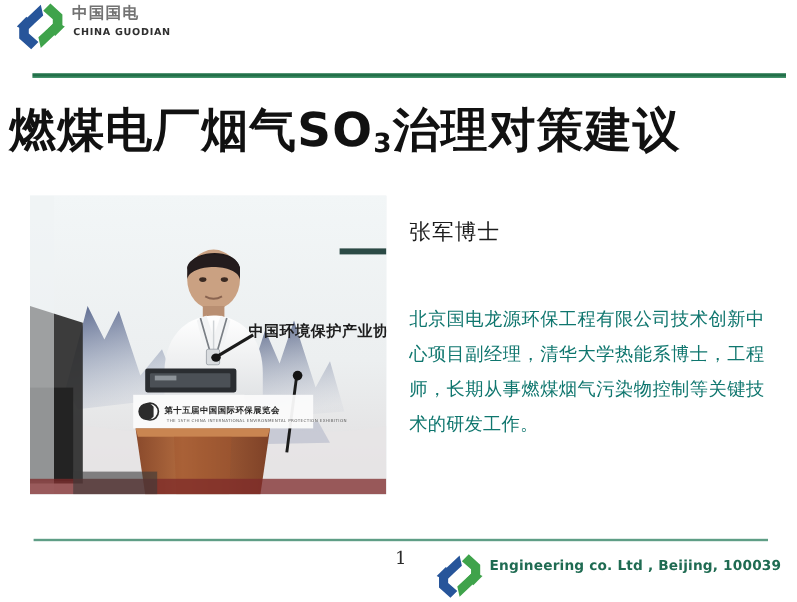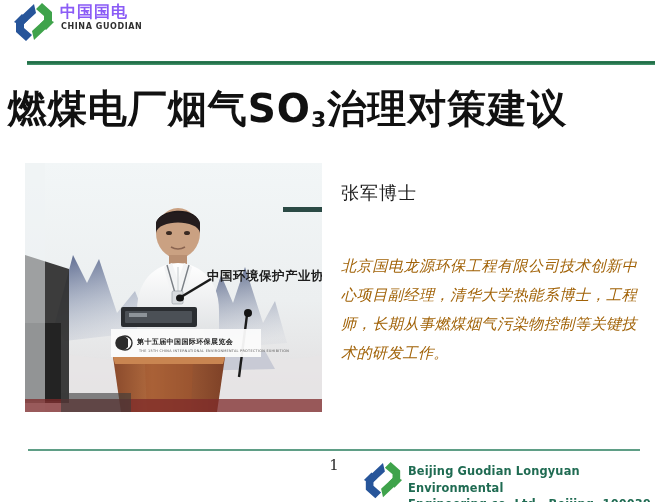--- a/index.html
+++ b/index.html
@@ -11,21 +11,21 @@
     color:#111;
   }
 
   
   #header { position:absolute; left:0; top:0; width:664px; height:70px; }
 
   #guodian-logo-mark {
     position:absolute; left:12px; top:2px; width:44px; height:40px;
   }
   #guodian-cn { position:absolute; left:60px; top:2px;
-    font-size:16px; font-weight:700; letter-spacing:1px; color:#8b5cf6;
+    font-size:13px; font-weight:700; letter-spacing:1px; color:#737373;
     font-family:"DejaVu Sans","Liberation Sans",sans-serif;
   }
   #guodian-en { position:absolute; left:61px; top:22px;
     font-size:8px; font-weight:700; letter-spacing:0.6px; color:#2f2f2f;text-align:right;
   }
   #company-cn { position:absolute; left:28px; top:29px;
     font-size:22px; font-weight:700; letter-spacing:1.5px; color:#151515;
     white-space:nowrap;
   }
   #company-en { position:absolute; left:30px; top:52px;
@@ -51,22 +51,22 @@
   }
   #photo svg { display:block; width:100%; height:100%; }
 
   
   #speaker-name {
     position:absolute; left:341px; top:181px;
     font-size:18px; font-weight:400; color:#1c1c1c; letter-spacing:1px;text-align:right;
   }
   #speaker-bio {
     position:absolute; left:341px; top:252px; width:296px;
-    font-size:15.2px; line-height:29px; color:#a16207;
-    text-align:justify; letter-spacing:0.2px;font-style:italic;
+    font-size:15.2px; line-height:29px; color:#0f766e;
+    text-align:justify; letter-spacing:0.2px;
   }
 
   
   #footer-rule { position:absolute; left:28px; top:449px; width:612px; height:2px;
     background:#5f9e86;
   }
   #page-number { position:absolute; left:322px; top:456px; width:24px;
     text-align:center; font-family:"DejaVu Serif","Liberation Serif",serif;
     font-size:15px; color:#2b2b2b;
   }
@@ -189,15 +189,14 @@
 <span id="footer-logo-mark">
   <svg viewBox="0 0 44 40" xmlns="http://www.w3.org/2000/svg">
     <path d="M22 2 L4 19 L4 30 L14 39 L20 33 L12 26 L12 22 L24 11 Z" fill="#27559a"></path>
     <path d="M2 20 L10 12 L16 18 L10 24 Z" fill="#27559a"></path>
     <path d="M22 38 L40 21 L40 10 L30 1 L24 7 L32 14 L32 18 L20 29 Z" fill="#3fa34b"></path>
     <path d="M42 20 L34 28 L28 22 L34 16 Z" fill="#3fa34b"></path>
   </svg>
 </span>
 
 <div id="footer-text">
-  <div>Beijing Guodian Longyuan Environmental</div>
   <div>Engineering co. Ltd , Beijing, 100039</div>
 </div>
 
 </body></html>

